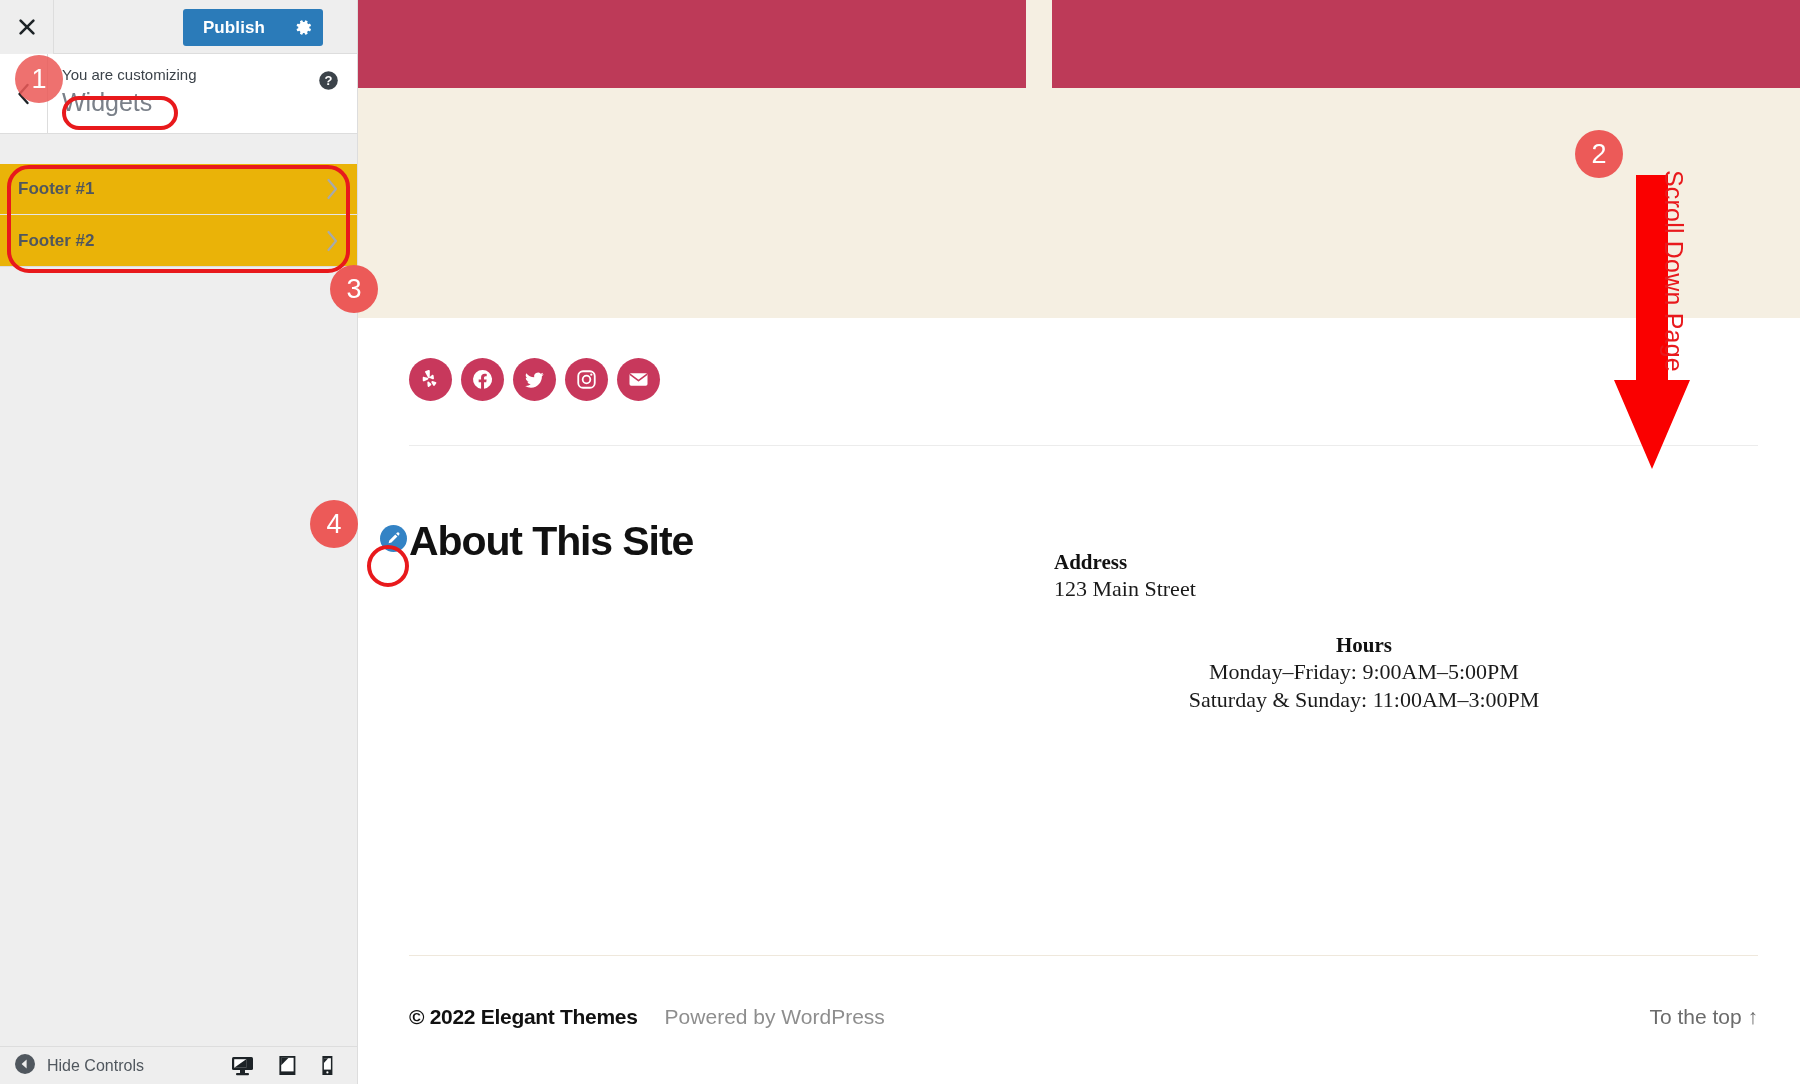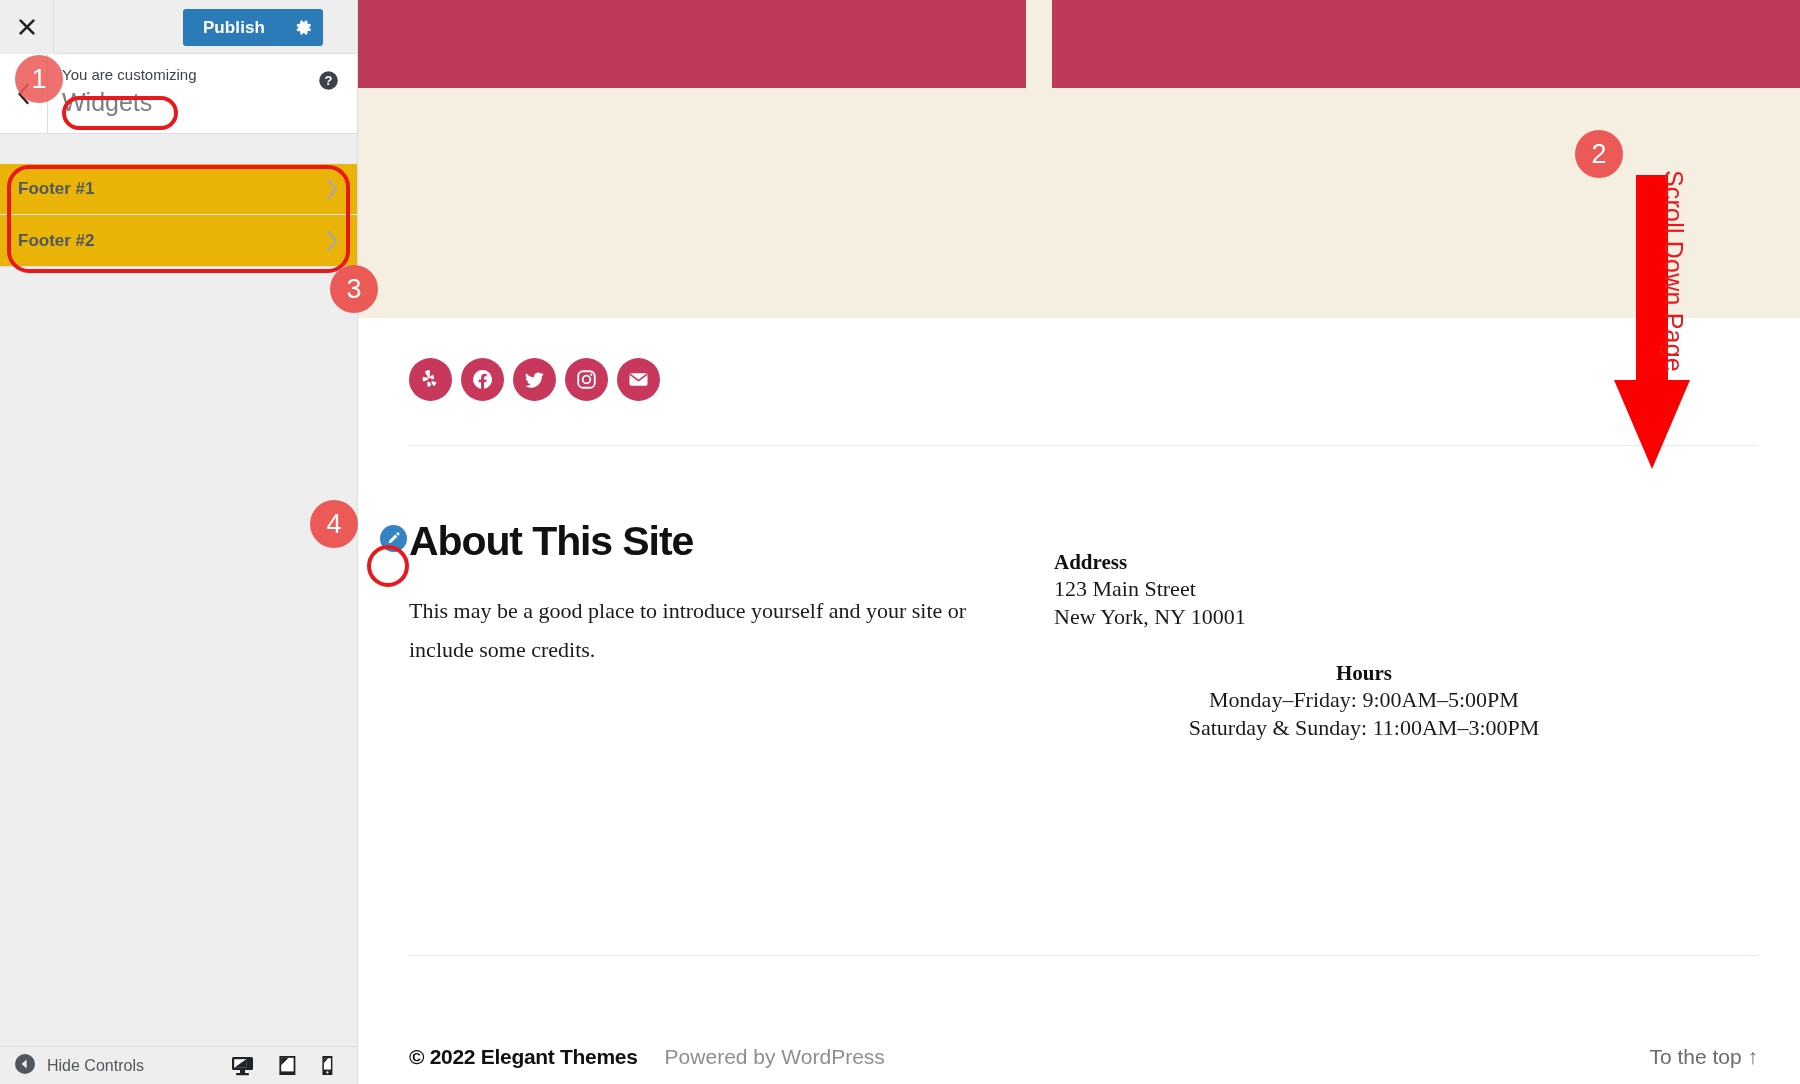--- a/index.html
+++ b/index.html
@@ -221,21 +221,21 @@
   }
   .addr-line {
     font-family: "Liberation Serif", serif;
     font-size: 22px; color: #1a1a1a; line-height: 1.28;
   }
   #find-block1 { margin-top: 21px; }
   #find-block2 { margin-top: 18px; text-align: center; }
 
   #footer-bottom {
     position: absolute; left: 51px; right: 42px; top: 1005px;
-    display: flex; align-items: baseline; margin-top: 40px;
+    display: flex; align-items: baseline;
   }
   #copyright {
     font-size: 21px; font-weight: 700; color: #111111; letter-spacing: -.3px;
   }
   #powered-by {
     margin-left: 27px;
     font-size: 21px; color: #8e8e8e; cursor: pointer;
   }
   #to-the-top {
     margin-left: auto;
@@ -437,28 +437,26 @@
         <div class="w-heading">
           <span class="pencil">
             <span class="pencil-circle">
               <svg width="15" height="15" viewBox="0 0 16 16" aria-hidden="true">
                 <path fill="#ffffff" d="M11.6 1.9a1.6 1.6 0 0 1 2.3 2.3l-.8.8-2.3-2.3zM9.9 3.6l2.3 2.3-6.4 6.4-3 .7.7-3z"></path>
               </svg>
             </span>
           </span>
           <span>About This Site</span>
         </div>
-        <div class="w-body">This may be a good place to introduce yourself and your site or include some credits.</div>
       </div>
 
       <div class="wcol" id="col-find">
         <div id="find-block1">
           <div class="addr-title">Address</div>
           <div class="addr-line">123 Main Street</div>
-          <div class="addr-line">New York, NY 10001</div>
         </div>
         <div id="find-block2">
           <div class="addr-title">Hours</div>
           <div class="addr-line">Monday–Friday: 9:00AM–5:00PM</div>
           <div class="addr-line">Saturday &amp; Sunday: 11:00AM–3:00PM</div>
         </div>
       </div>
     </div>
 
     <div id="divider-2"></div>

